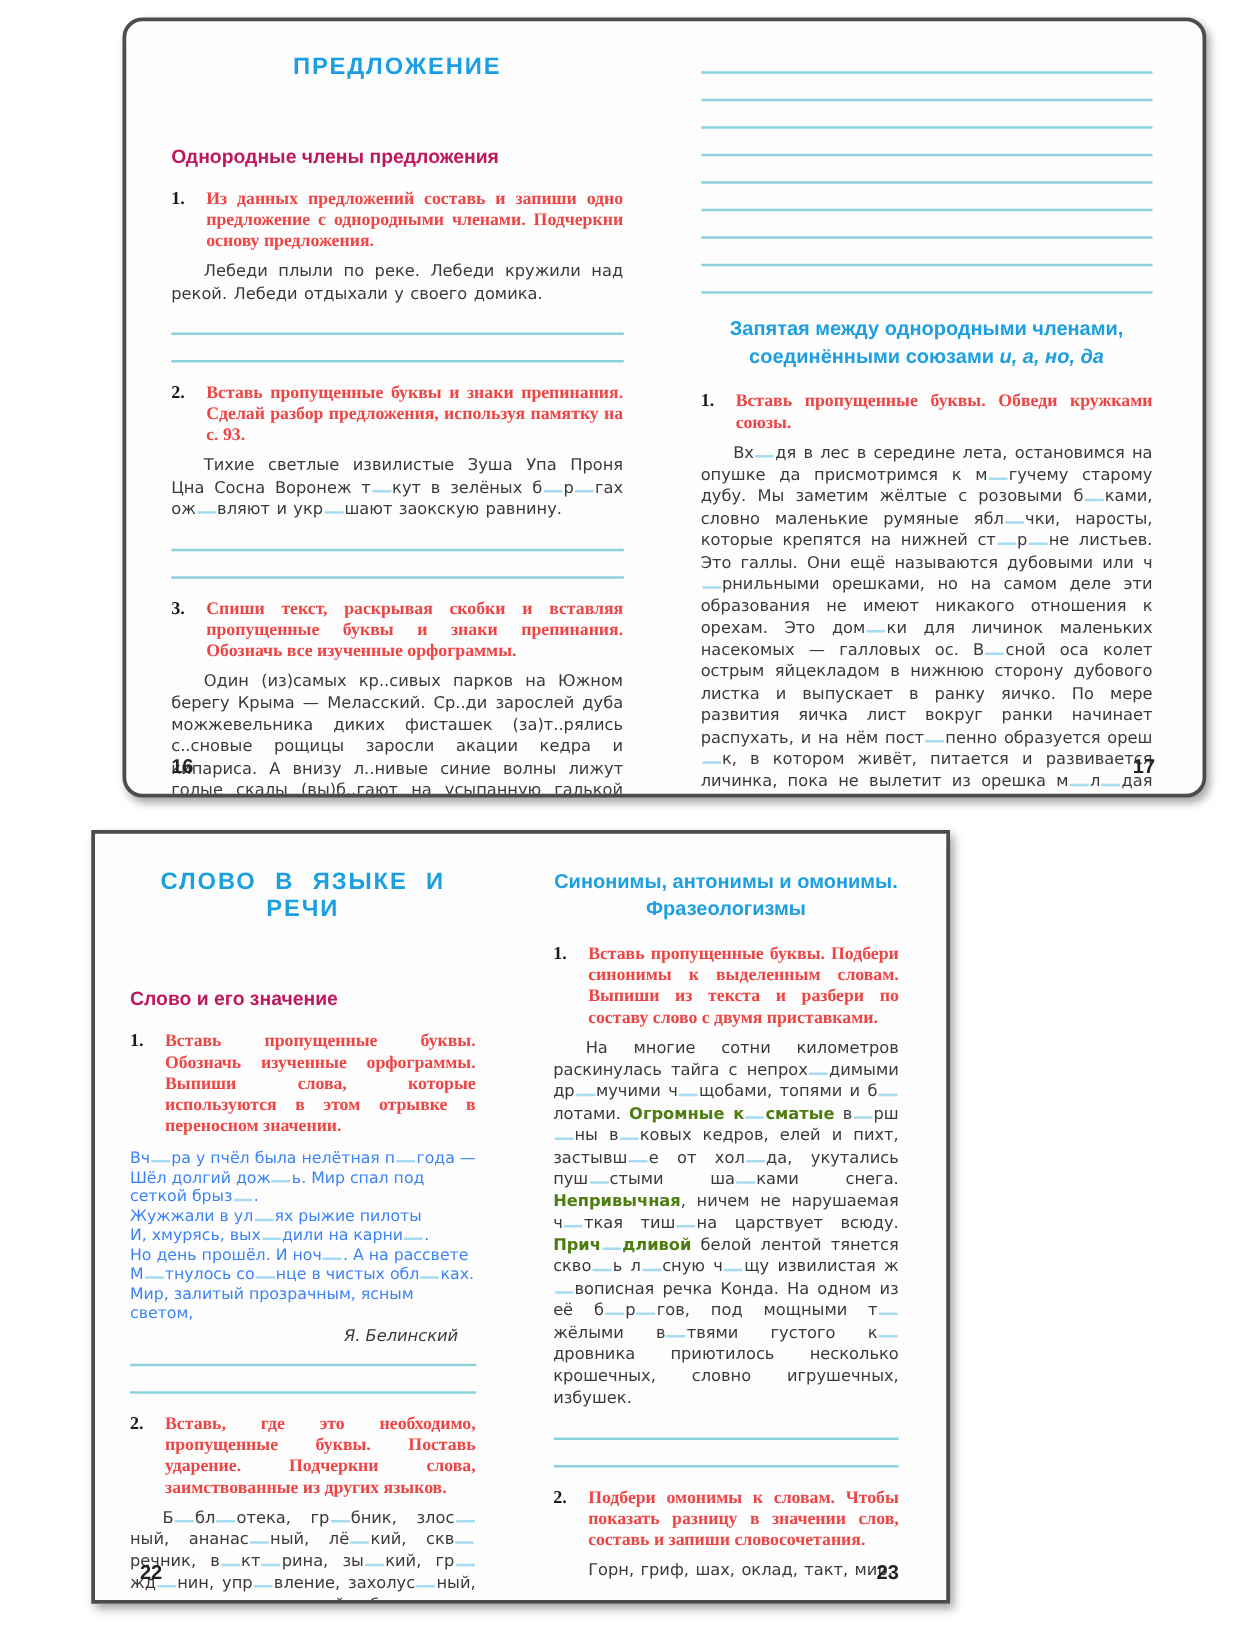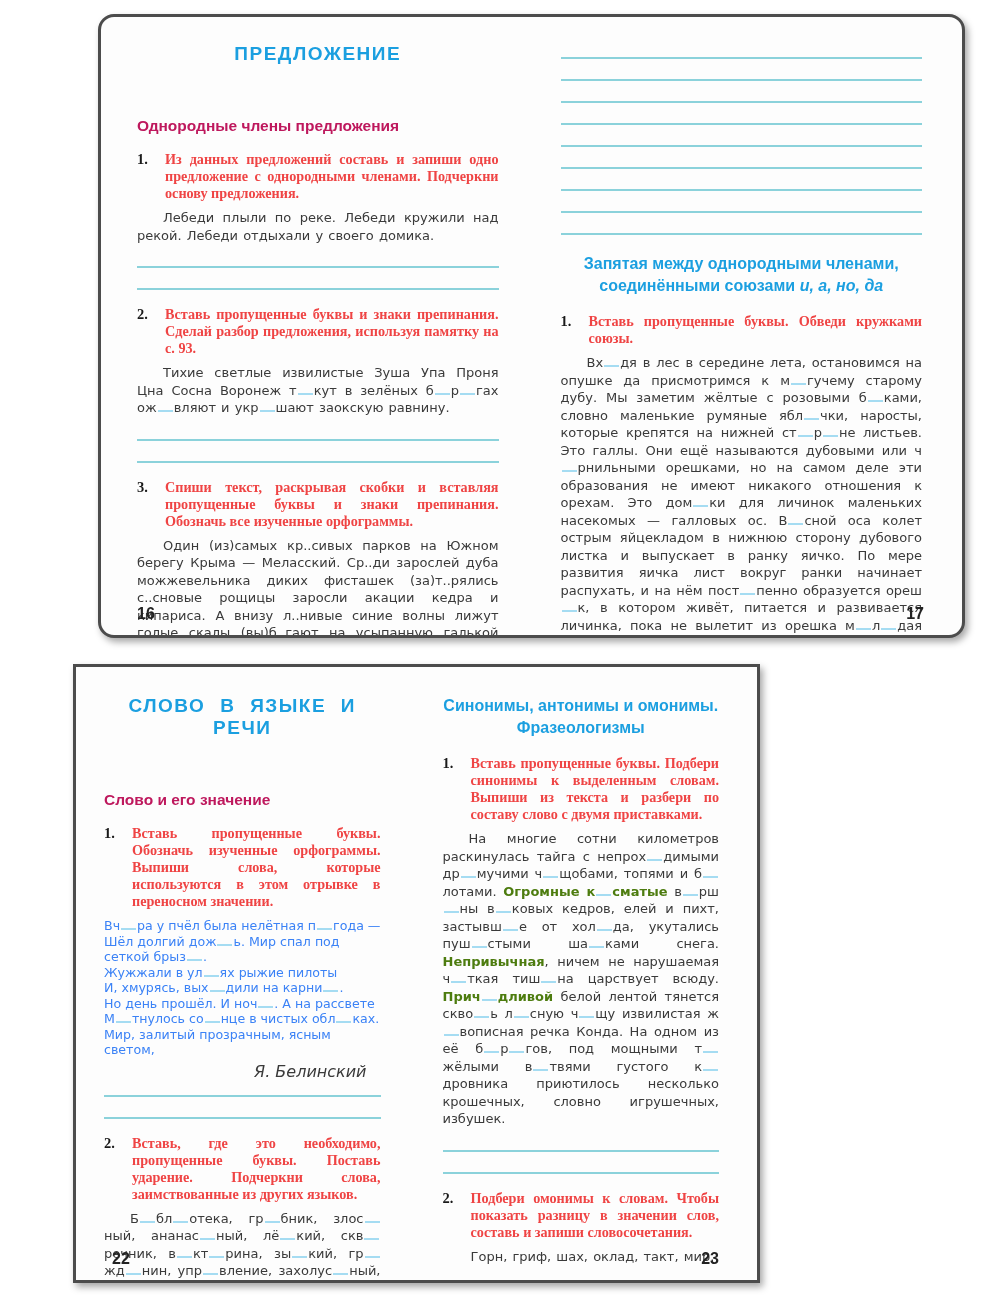--- a/index.html
+++ b/index.html
@@ -46,21 +46,21 @@
   .body-sans{
     font-family:"DejaVu Sans",sans-serif;font-size:13px;line-height:17.5px;
     color:#3a3a3a;text-align:justify;text-indent:26px;margin-top:7px;
     word-spacing:1px;
   }
   .poem{
     font-family:"DejaVu Sans",sans-serif;font-size:12.6px;line-height:15.5px;
     color:#3b82f6;margin-top:8px;
   }
   .poem-author{
-    font-family:"DejaVu Sans",sans-serif;font-style:italic;font-size:16px;
+    font-family:"DejaVu Sans",sans-serif;font-style:italic;font-size:13px;
     color:#3a3a3a;text-align:right;margin-top:4px;padding-right:14px;
   }
   .indent-block{margin-left:28px;text-indent:0;text-align:left;}
   .wline{height:2px;background:#8bd2db;margin-top:20px;}
   .wline.first{margin-top:22px;}
   .wline.tight{margin-top:14px;}
   .wline.mt16{margin-top:16px;}
   .topline{margin-top:40px;}
   .gap{
     display:inline-block;width:15px;height:8px;

